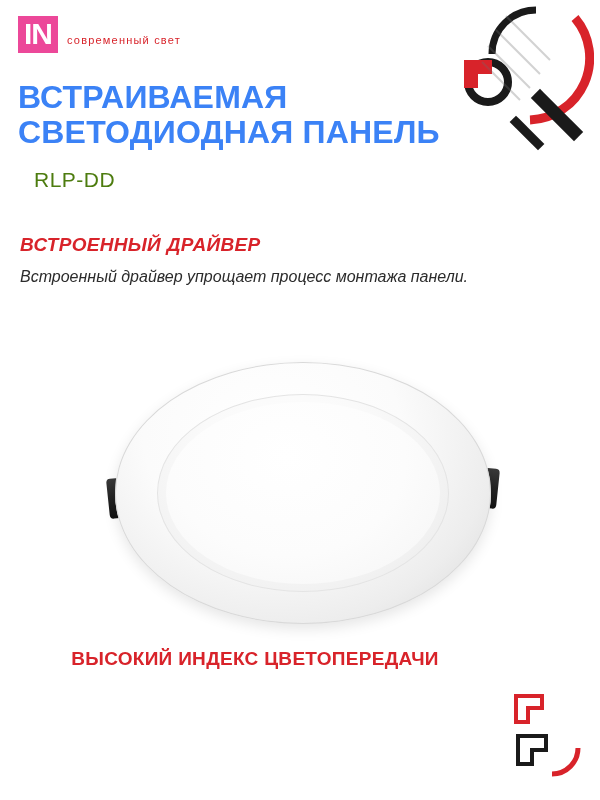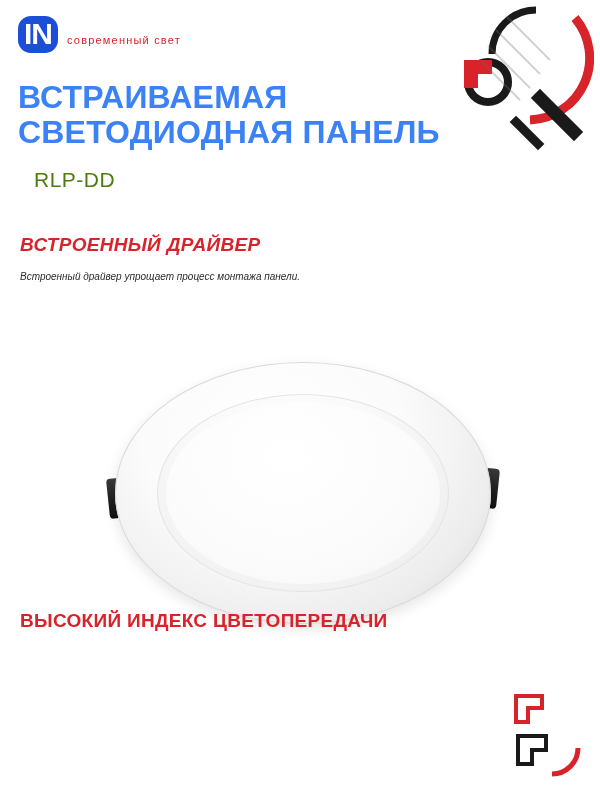--- a/index.html
+++ b/index.html
@@ -18,29 +18,28 @@
 
   
   .logo-block {
     position: absolute;
     left: 18px;
     top: 16px;
     display: flex;
     align-items: flex-start;
   }
   .logo-in {
-    background: #1d4ed8;
+    background: #ec4899;
     color: #ffffff;
     font-weight: bold;
     font-size: 30px;
     line-height: 30px;
     letter-spacing: -1px;
     padding: 3px 6px 4px 6px;
     display: inline-block;
-    border-radius: 13px;
   }
   .logo-home-wrap {
     margin-left: 7px;
     display: flex;
     flex-direction: column;
   }
   .logo-home {
     color: #1a1a1a;
     font-weight: bold;
     font-size: 30px;
@@ -87,34 +86,34 @@
     letter-spacing: 0.5px;
   }
 
   
   .feature {
     position: absolute;
     left: 20px;
     width: 470px;
   }
   .feature-1 { top: 234px; font-style: italic; }
-  .feature-2 { top: 610px; }
+  .feature-2 { top: 648px; text-align: center; }
 
   .feature-head {
     color: #d8232a;
     font-weight: bold;
     font-size: 19px;
     line-height: 22px;
     letter-spacing: 0.3px;
     text-transform: uppercase;
   }
   .feature-body {
     margin-top: 11px;
     color: #2b2b2b;
-    font-size: 10px;
+    font-size: 16px;
     line-height: 19px;
   }
 
   
   .product {
     position: absolute;
     left: 108px;
     top: 358px;
     width: 390px;
     height: 270px;

